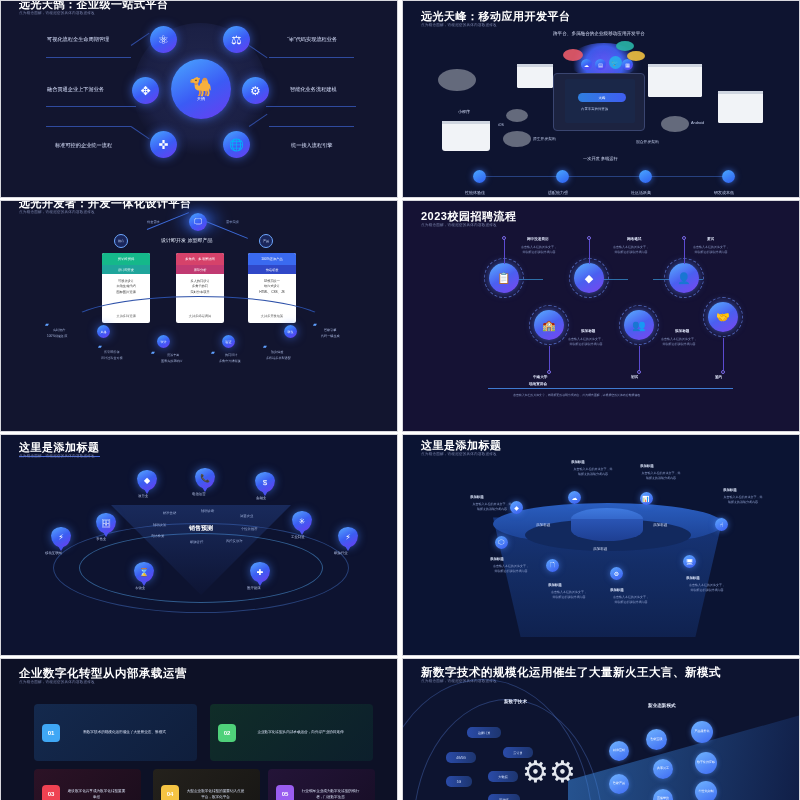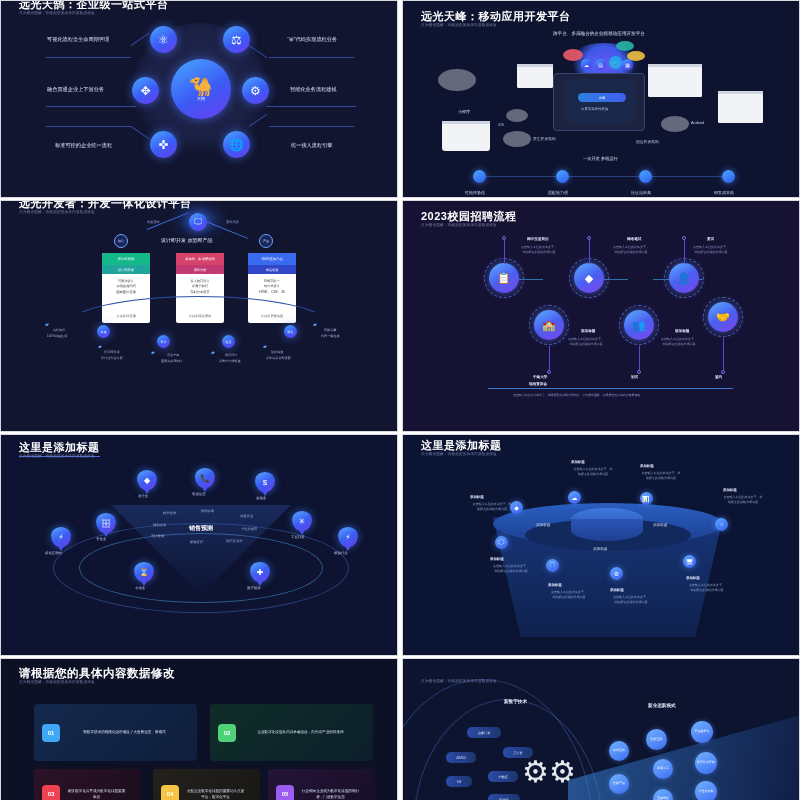--- a/index.html
+++ b/index.html
@@ -475,21 +475,21 @@
     <div class="d6" style="left:121px;top:155px;width:90px;">点击输入本栏的具体文字，<br>简明扼要的说明分项内容</div>
 
     <div class="ic" style="left:207px;top:132px;">
         <span>⚙</span>
       </div>
     <div class="t6" style="left:207px;top:153px;">添加标题</div>
     <div class="d6" style="left:183px;top:160px;width:90px;">点击输入本栏的具体文字，<br>简明扼要的说明分项内容</div>
   </div>
 
   <div class="slide s7">
-    <div class="title" style="top:7px;font-size:11.5px;">请根据您的具体内容数据修改</div>
+    <div class="title" style="top:7px;font-size:11.5px;">企业数字化转型从内部承载运营</div>
     <div class="subtitle" style="top:21px;">点为概念图解，请根据您的具体内容数据修改</div>
 
     <div class="card7" style="left:33px;top:45px;width:163px;height:57px;background:linear-gradient(135deg,#14294d,#0f1e3c);">
       <div class="num" style="background:#3fa7f5;">01</div>
       <div class="ctext">新数字技术的规模化运用催生了大量新业态、新模式</div>
     </div>
 
     <div class="card7" style="left:209px;top:45px;width:163px;height:57px;background:linear-gradient(135deg,#102d28,#0c1f2c);">
       <div class="num" style="background:#4fd17a;">02</div>
       <div class="ctext">企业数字化转型从内部承载运营，向外部产业协同延伸</div>
@@ -505,20 +505,21 @@
       <div class="ctext">大型企业数字化转型的重要切入点是平台，数字化平台</div>
     </div>
 
     <div class="card7" style="left:267px;top:110px;width:107px;height:50px;background:linear-gradient(135deg,#241438,#170e26);">
       <div class="num" style="background:#9a5df0;">05</div>
       <div class="ctext">行业领军企业成为数字化转型的领行者，门造数字生态</div>
     </div>
   </div>
 
   <div class="slide s8">
+    <div class="title" style="top:6px;font-size:11.5px;">新数字技术的规模化运用催生了大量新火王大言、新模式</div>
     <div class="subtitle" style="top:20px;">点为概念图解，请根据您的具体内容数据修改</div>
 
     <div class="arcg" style="left:-30px;top:20px;width:220px;height:300px;"></div>
     <div class="arcg" style="left:10px;top:40px;width:190px;height:260px;"></div>
 
     <div class="wedge" style="left:165px;top:40px;width:240px;height:140px;background:linear-gradient(100deg,rgba(60,140,230,.55),rgba(25,60,150,.18));clip-path:polygon(0 58%,100% 10%,100% 100%,0 100%);"></div>
 
     <div class="hd8" style="left:101px;top:40px;">新数字技术</div>
     <div class="hd8" style="left:245px;top:44px;">新业态新模式</div>
 

